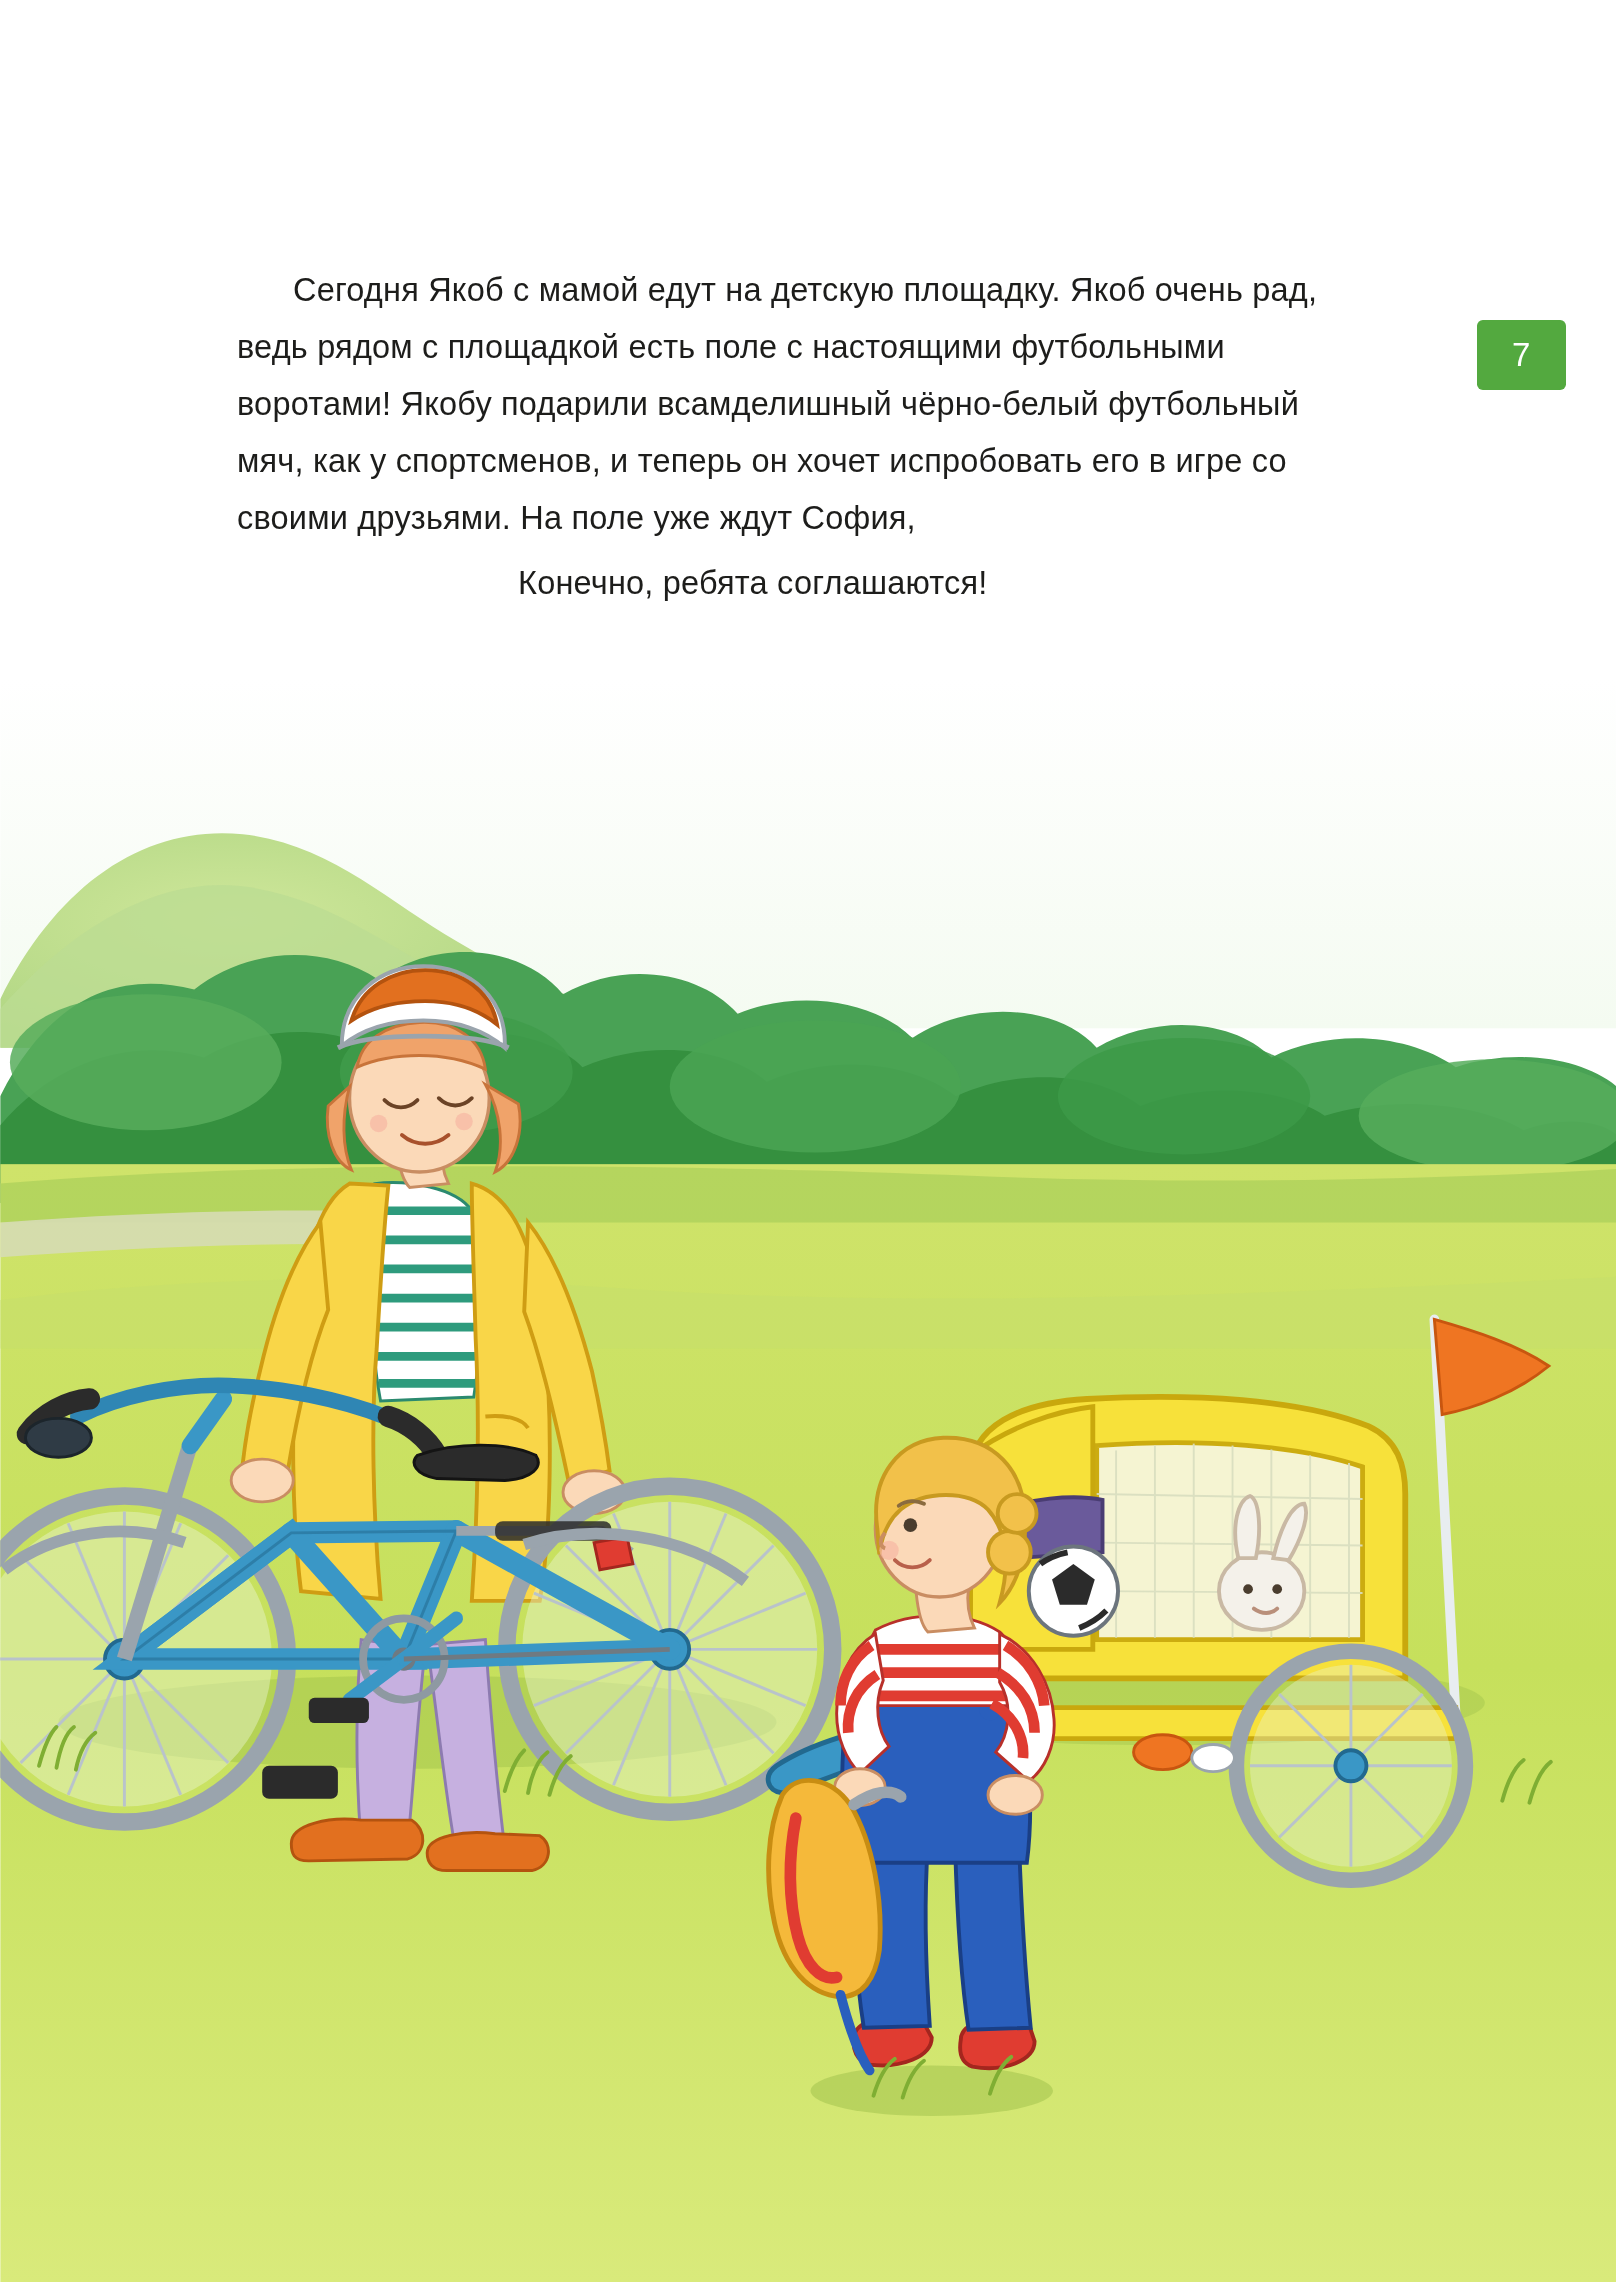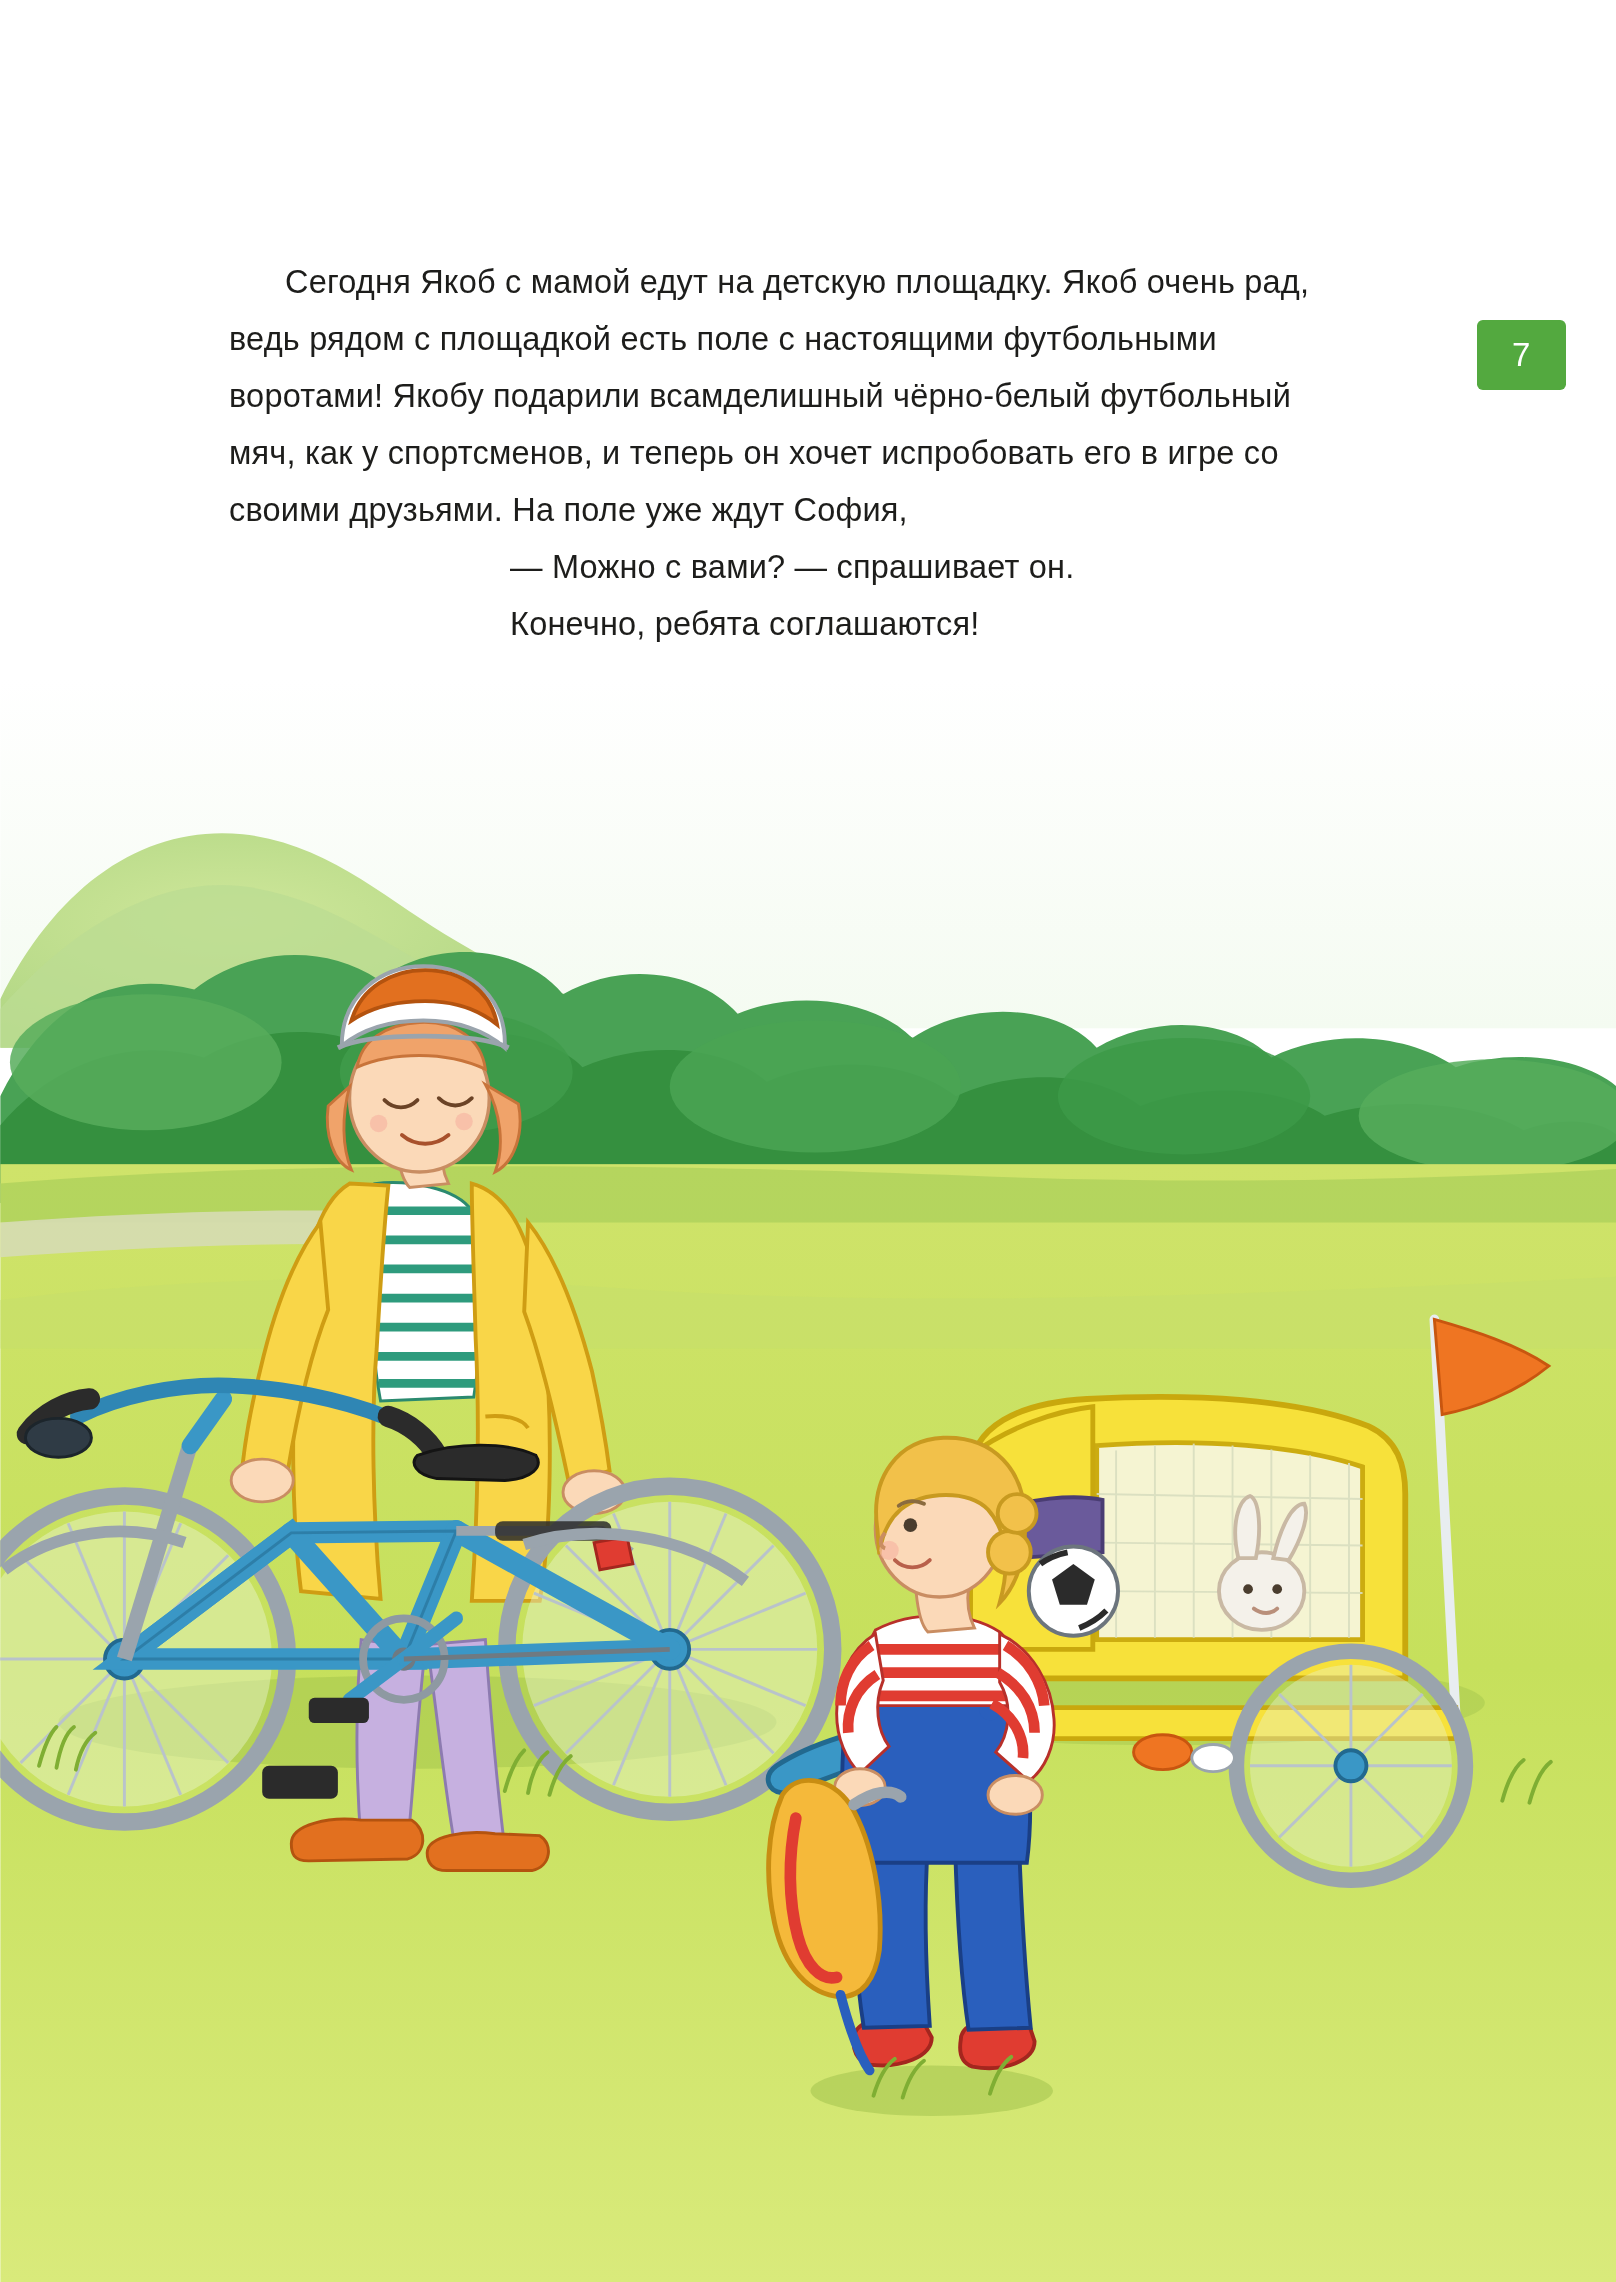--- a/index.html
+++ b/index.html
@@ -40,21 +40,21 @@
     position: absolute;
     top: 254px;
     left: 229px;
     width: 1126px;
     color: #1d1d1b;
     font-size: 32.5px;
     line-height: 57px;
     letter-spacing: 0.2px;
   }
   .text-block p {
-    margin: 0;
+    margin: 8px;
   }
   .para-1 {
     text-indent: 56px;
   }
   .indented {
     padding-left: 336px;
   }
   .indented-2 {
     padding-left: 281px;
   }
@@ -81,21 +81,20 @@
 <body>
 
 <div class="page">
 
   <div class="page-badge">
     <span>7</span>
   </div>
 
   <div class="text-block">
     <p class="para-1">Сегодня Якоб с мамой едут на детскую площадку. Якоб очень рад, ведь рядом с площадкой есть поле с настоящими футбольными воротами! Якобу подарили всамделишный чёрно-белый футбольный мяч, как у спортсменов, и теперь он хочет испробовать его в игре со своими друзьями. На поле уже ждут София,</p>
-    <p class="indented-2">— Можно с вами? — спрашивает он.</p>
     <p class="indented-3">Конечно, ребята соглашаются!</p>
   </div>
 
   <div class="illustration">
     <svg viewBox="0 0 1666 1652" xmlns="http://www.w3.org/2000/svg">
       <defs>
         <linearGradient id="grassGrad" x1="0" y1="0" x2="0" y2="1">
           <stop offset="0%" stop-color="#cfe36a"></stop>
           <stop offset="45%" stop-color="#c6e05c"></stop>
           <stop offset="100%" stop-color="#d9ea7b"></stop>

